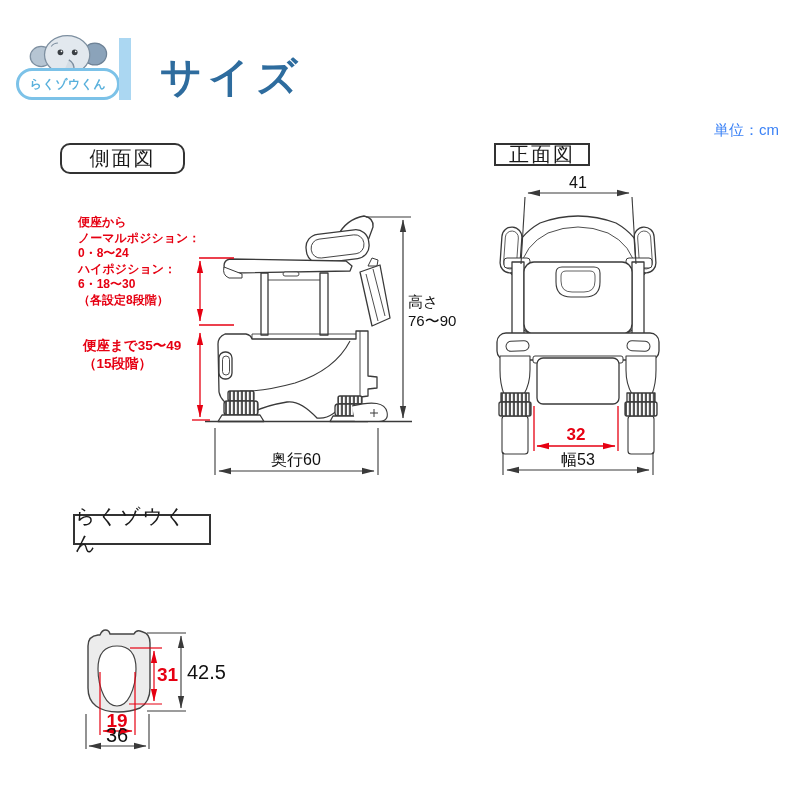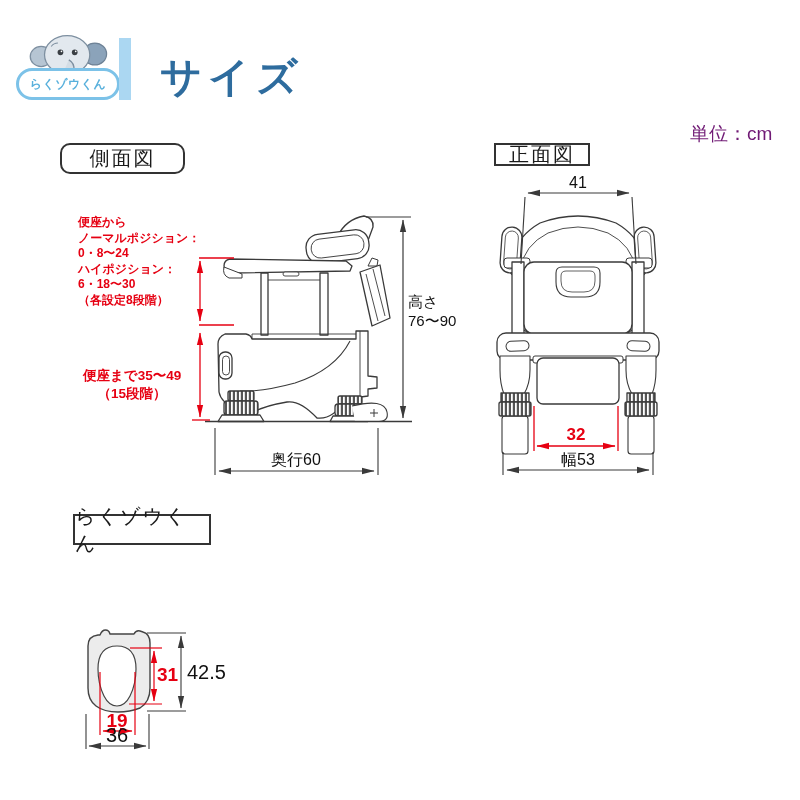--- a/index.html
+++ b/index.html
@@ -16,36 +16,36 @@
     position:absolute; left:0; top:40px; width:98px; height:26px;
     border:3px solid #7cc2e8; border-radius:16px; background:#fff;
     display:flex; align-items:center; justify-content:center;
     color:#58b0dc; font-weight:bold; font-size:12px; letter-spacing:0.5px;
   }
   .title-accent { position:absolute; left:119px; top:38px; width:12px; height:62px; background:#abd7f2; }
   .page-title {
     position:absolute; left:144px; top:34px; margin:16px;
     font-size:41px; font-weight:bold; color:#2e6c9e; letter-spacing:6px;
   }
-  .unit-label { position:absolute; left:690px; top:121px; font-size:19px; color:#701a75; }
+  .unit-label { position:absolute; left:714px; top:121px; font-size:15px; color:#3b82f6; }
 
   
   .section-box {
     position:absolute; border:2px solid #333; background:#fff; box-sizing:border-box;
     display:flex; align-items:center; justify-content:center;
     font-size:20px; letter-spacing:2px; color:#1a1a1a; font-weight:500;
   }
   .box-side  { left:60px;  top:143px; width:125px; height:31px;border-radius:10px; }
   .box-front { left:494px; top:143px; width:96px;  height:23px; }
   .box-seat  { left:73px;  top:514px; width:138px; height:31px; }
 
   
   .red-note { position:absolute; color:#e60012; font-weight:600; white-space:nowrap; }
   .note-from { left:78px; top:215px; font-size:12px; line-height:15.5px; }
-  .note-to   { left:83px; top:367px; font-size:13.5px; line-height:18px;text-align:center; }
+  .note-to   { left:83px; top:337px; font-size:13.5px; line-height:18px; }
 
   .dim-text  { font-family:"Liberation Sans","DejaVu Sans",sans-serif; fill:#111; }
   .dim-red   { fill:#e60012; }
 </style>
 </head>
 <body>
 
 <div class="canvas">
 
   <svg class="art" width="800" height="800" viewBox="0 0 800 800">

